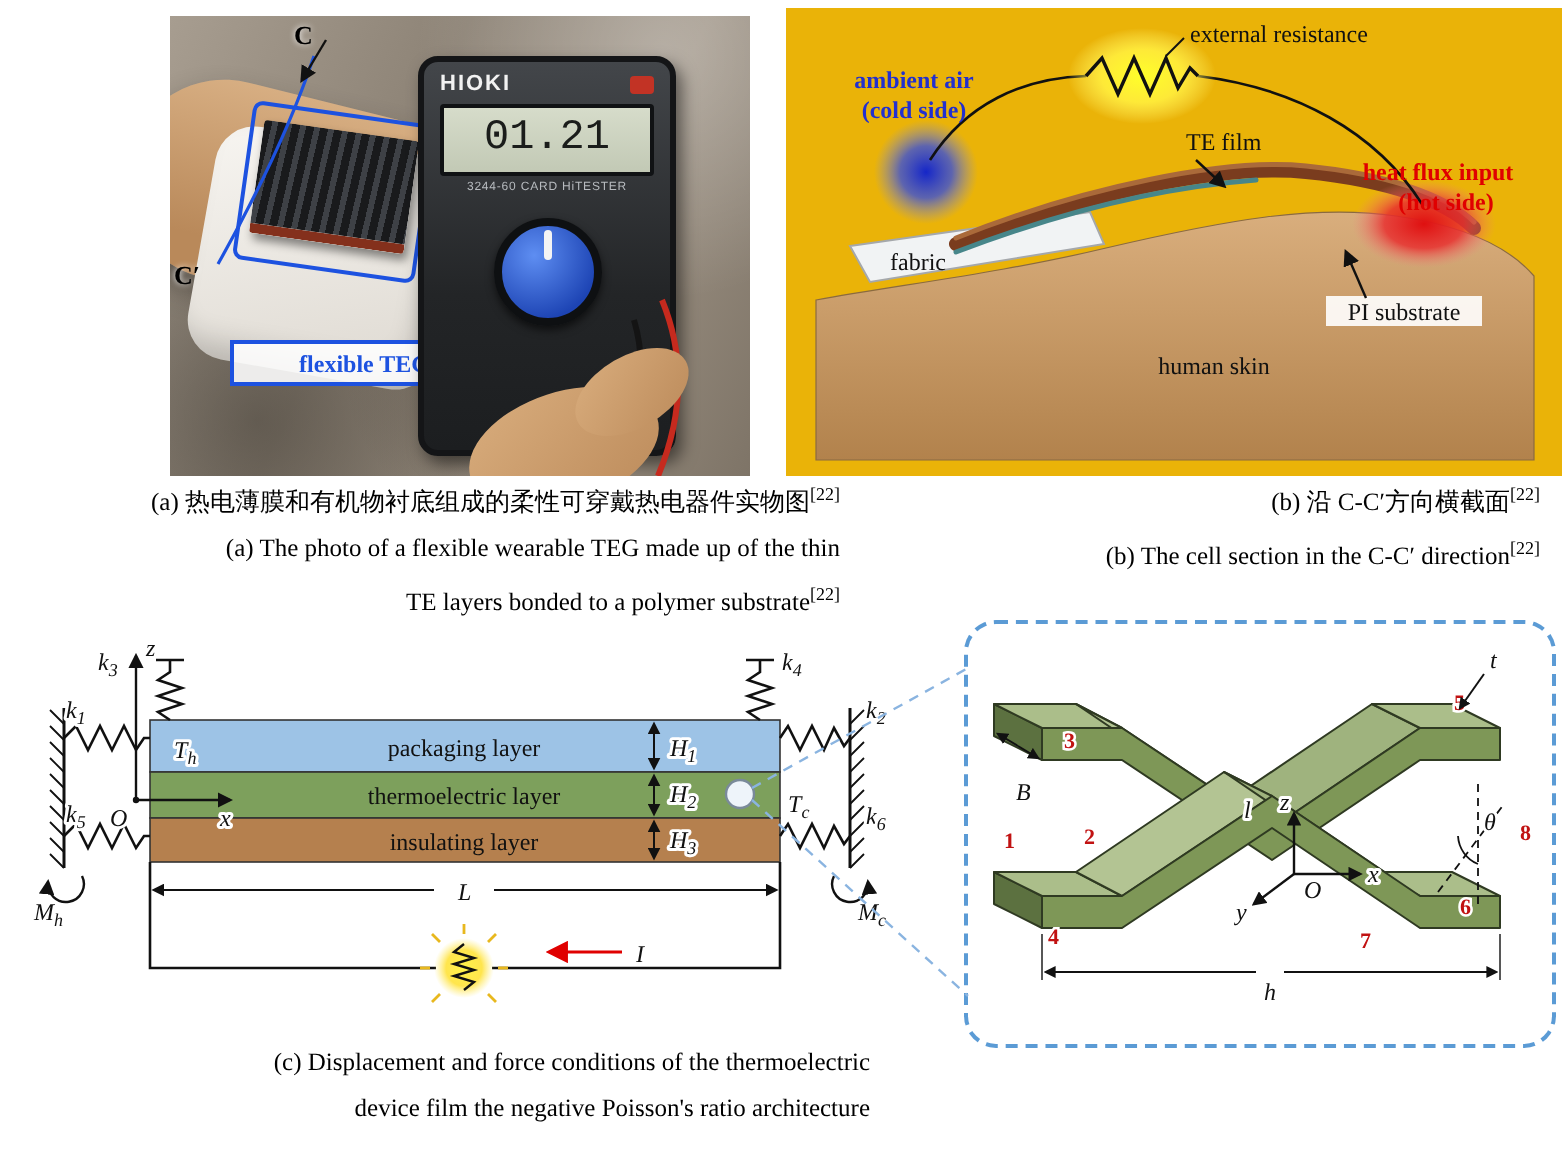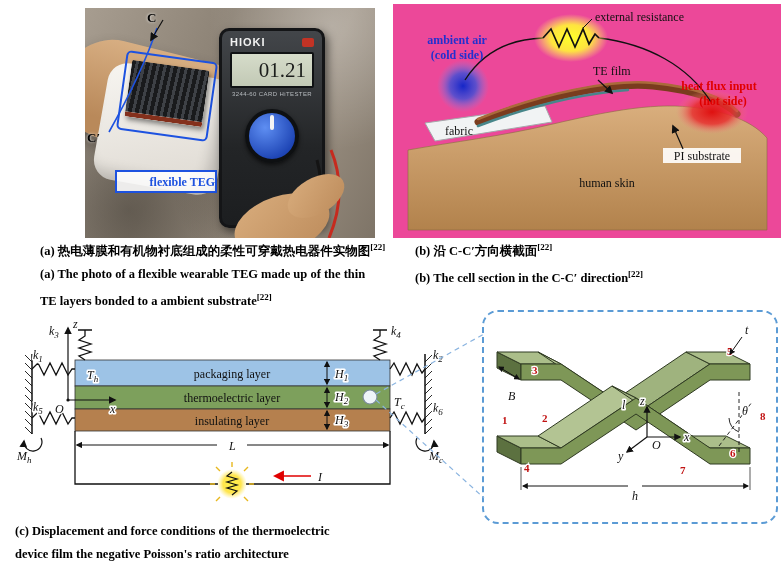--- a/index.html
+++ b/index.html
@@ -7,21 +7,21 @@
   .page{position:relative;width:784px;height:583px;background:#fff;font-family:"Liberation Serif",serif;overflow:hidden;color:#000}
   svg{display:block}
   svg text{font-family:"Liberation Serif",serif;fill:#111;font-size:12px}
   .it{font-style:italic}
   .sub{font-size:9px}
   .halo{paint-order:stroke;stroke:#fff;stroke-width:3px;stroke-linejoin:round}
   .num{fill:#c11212;font-size:11px;font-weight:bold;paint-order:stroke;stroke:#fff;stroke-width:2.5px}
   .blue-t{fill:#2230cf;font-weight:bold}
   .red-t{fill:#e00000;font-weight:bold}
   
-  .cap{position:absolute;text-align:left;font-weight:bold;font-size:12.5px;line-height:15px}
+  .cap{position:absolute;text-align:right;font-weight:normal;font-size:12.5px;line-height:15px}
   .cap p{margin:0 0 8px}
   .cap sup{font-size:9px}
   
   .panel-a{position:absolute;left:85px;top:8px;width:290px;height:230px;overflow:hidden;
     background:
       radial-gradient(circle at 15% 88%, rgba(55,50,43,.5), transparent 42%),
       radial-gradient(circle at 85% 8%, rgba(255,255,255,.28), transparent 38%),
       radial-gradient(circle at 55% 78%, rgba(66,58,48,.35), transparent 30%),
       linear-gradient(115deg,#a79d90,#8d8376 38%,#9c9183 68%,#7e7467)}
   .arm{position:absolute;left:-25px;top:50px;width:250px;height:100px;border-radius:50px;
@@ -29,37 +29,37 @@
   .band{position:absolute;left:15px;top:62px;width:125px;height:118px;border-radius:20px;
     background:linear-gradient(160deg,#f7f5f1,#ddd8d0);transform:rotate(10deg);box-shadow:inset -10px -8px 14px rgba(0,0,0,.18)}
   .teg-outline{position:absolute;left:36px;top:48px;width:92px;height:80px;border:2px solid #1d52e0;border-radius:5px;transform:rotate(8deg)}
   .teg{position:absolute;left:43px;top:57px;width:78px;height:57px;border-radius:2px;transform:rotate(8deg);
     background:repeating-linear-gradient(95deg,#191a1c 0 4px,#3e4146 4px 7px);border-bottom:5px solid #84301c;box-shadow:2px 3px 5px rgba(0,0,0,.45)}
   .pa-overlay{position:absolute;left:0;top:0}
   .lbl-c{position:absolute;left:62px;top:2px;font-size:13px;font-weight:bold;text-shadow:0 0 3px #fff}
   .lbl-cp{position:absolute;left:2px;top:122px;font-size:13px;font-weight:bold;text-shadow:0 0 3px #fff}
   .teg-label{position:absolute;left:30px;top:162px;width:102px;height:23px;line-height:20px;text-align:right;
     border:2px solid #1d52e0;background:rgba(255,255,255,.88);color:#1d52e0;font-weight:bold;font-size:12px}
-  .meter{position:absolute;left:134px;top:20px;width:106px;height:200px;border:3px solid #141517;border-radius:10px;
+  .meter{position:absolute;left:124px;top:20px;width:129px;height:200px;border:3px solid #141517;border-radius:10px;
     background:linear-gradient(180deg,#43464a,#232527 60%,#1c1e20);box-shadow:3px 4px 8px rgba(0,0,0,.5)}
   .meter-head{display:flex;justify-content:space-between;align-items:center;padding:5px 8px 2px}
   .brand{color:#f2f2f2;font-family:"Liberation Sans",sans-serif;font-weight:bold;font-size:11px;letter-spacing:1px}
   .jack{width:12px;height:9px;background:#c23325;border-radius:2px}
   .lcd{margin:2px 8px 0;height:36px;background:linear-gradient(#d6dcca,#c2c9b5);border:2px solid #101214;
-    font-family:Liberation Serif, serif;font-size:21px;color:#1b1d1b;text-align:right;padding:4px 6px;border-radius:2px}
+    font-family:Liberation Mono, monospace;font-size:21px;color:#1b1d1b;text-align:center;padding:4px 6px;border-radius:2px}
   .model{margin-top:3px;text-align:center;font-family:"Liberation Sans",sans-serif;font-size:6px;color:#b7bbbf;letter-spacing:.4px}
   .dial{width:54px;height:54px;margin:12px auto 0;border-radius:50%;border:4px solid #0e1012;position:relative;
     background:radial-gradient(circle at 35% 32%,#5e8ef2,#1d44b4 75%);box-shadow:0 2px 4px rgba(0,0,0,.6)}
   .dial::after{content:"";position:absolute;left:50%;top:2px;width:4px;height:15px;margin-left:-2px;background:#f4f4f4;border-radius:2px}
   .wires{position:absolute;left:0;top:0;pointer-events:none}
   .finger{position:absolute;border-radius:50%;background:linear-gradient(150deg,#d8ac7c,#bd8c5c)}
   .f1{left:148px;top:188px;width:98px;height:56px;transform:rotate(-18deg)}
   .f2{left:200px;top:170px;width:62px;height:36px;transform:rotate(-30deg)}
   
-  .panel-b{position:absolute;left:393px;top:4px;width:388px;height:234px;background:#ec4899}
+  .panel-b{position:absolute;left:393px;top:4px;width:388px;height:234px;background:#eab308}
   
   .panel-c{position:absolute;left:5px;top:312px;width:460px;height:212px}
   
   .panel-d{position:absolute;left:482px;top:310px;width:296px;height:214px;border:2px dashed #5b9bd5;border-radius:16px;background:#fff}
   .overlay{position:absolute;left:0;top:0;pointer-events:none}
   .cap-a{left:40px;top:240px;width:380px}
   .cap-b{left:415px;top:240px;width:355px}
   .cap-c{left:15px;top:524px;width:420px}
   .cap-d{left:470px;top:524px;width:300px}
 </style>
@@ -151,21 +151,21 @@
       <rect x="270" y="144" width="78" height="15" fill="#fff" opacity="0.9"></rect>
       <line x1="290" y1="145" x2="280" y2="122" stroke="#111" stroke-width="1.2" marker-end="url(#bA)"></line>
       <text x="309" y="156" text-anchor="middle">PI substrate</text>
       <text x="214" y="183" text-anchor="middle">human skin</text>
     </svg>
   </div>
 
   <div class="cap cap-a">
     <p><span>(a) 热电薄膜和有机物衬底组成的柔性可穿戴热电器件实物图</span><sup>[22]</sup></p>
     <p><span>(a) The photo of a flexible wearable TEG made up of the thin</span></p>
-    <p><span>TE layers bonded to a ambient substrate</span><sup>[22]</sup></p>
+    <p><span>TE layers bonded to a polymer substrate</span><sup>[22]</sup></p>
   </div>
   <div class="cap cap-b">
     <p><span>(b) 沿 C-C′方向横截面</span><sup>[22]</sup></p>
     <p><span>(b) The cell section in the C-C′ direction</span><sup>[22]</sup></p>
   </div>
 
   <div class="panel-c">
     <svg width="460" height="212" viewBox="0 0 460 212">
       <defs>
         <marker id="cA" viewBox="0 0 10 10" refX="8" refY="5" markerWidth="6.5" markerHeight="6.5" orient="auto">

